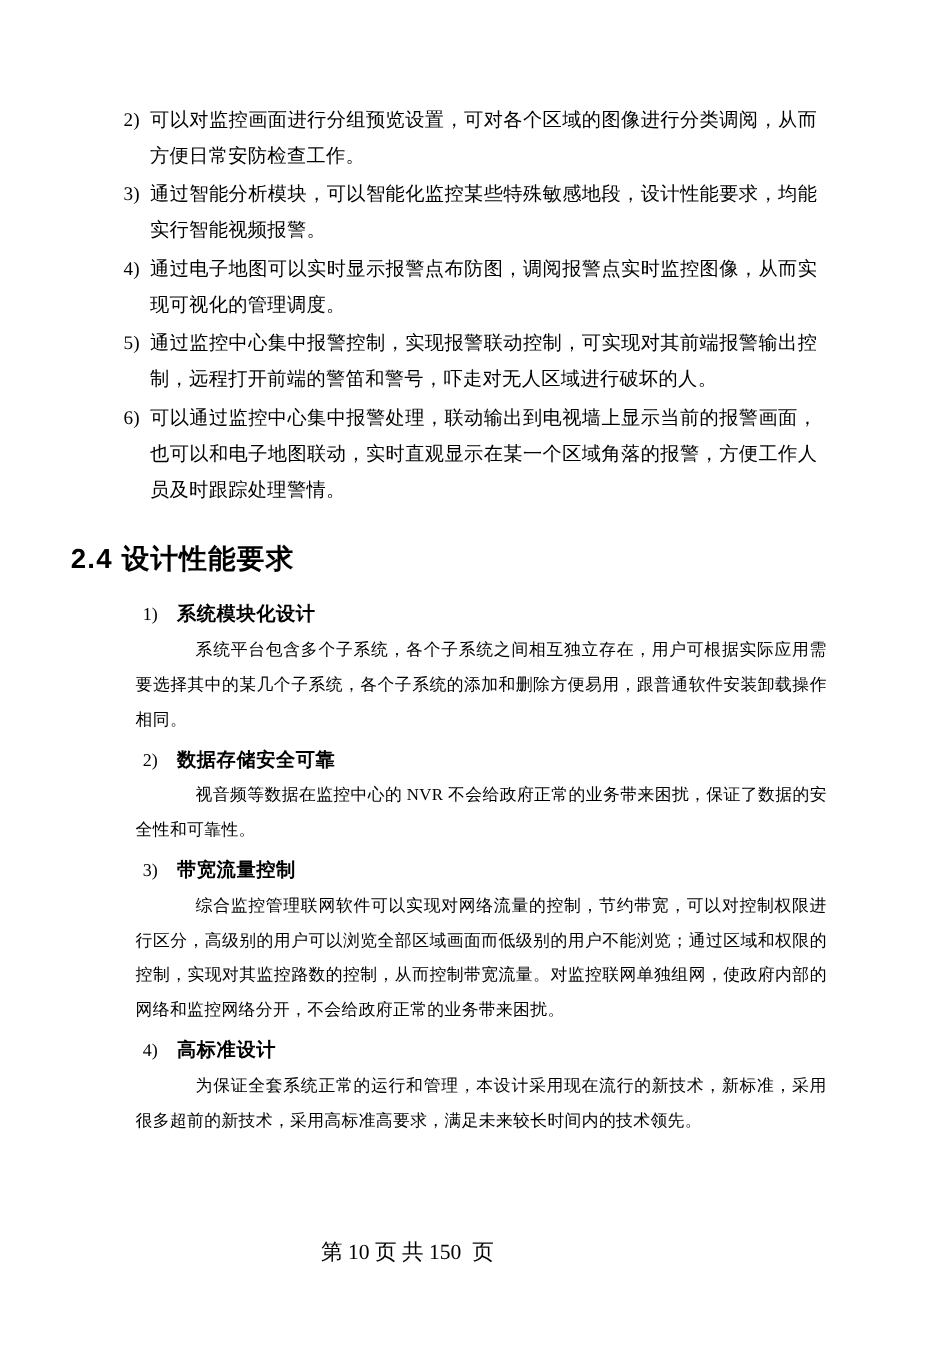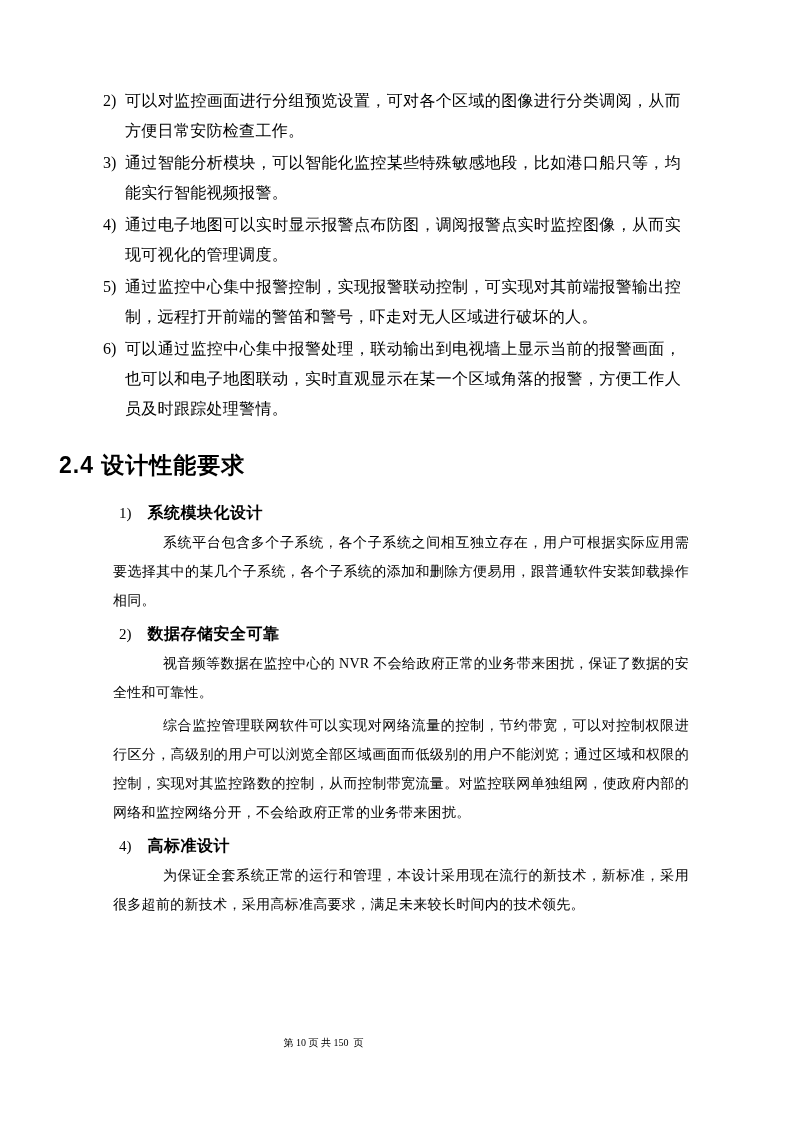--- a/index.html
+++ b/index.html
@@ -69,36 +69,37 @@
     text-indent: 50px;
     letter-spacing: 0.3px;
   }
   
   .footer {
     position: absolute;
     left: 0;
     top: 1034px;
     width: 647px;
     text-align: center;
-    font-size: 10px;
+    font-size: 18px;
     line-height: 18px;
     white-space: pre;
+    padding-left: 16px;
   }
 </style>
 </head>
 <body>
 
 <div class="page">
   <div class="content">
 
     <div class="intro-item">
       <span class="num">2)</span><span>可以对监控画面进行分组预览设置，可对各个区域的图像进行分类调阅，从而方便日常安防检查工作。</span>
     </div>
     <div class="intro-item">
-      <span class="num">3)</span><span>通过智能分析模块，可以智能化监控某些特殊敏感地段，比如港口船只等，均能实行智能视频报警。</span>
+      <span class="num">3)</span><span>通过智能分析模块，可以智能化监控某些特殊敏感地段，设计性能要求，均能实行智能视频报警。</span>
     </div>
     <div class="intro-item">
       <span class="num">4)</span><span>通过电子地图可以实时显示报警点布防图，调阅报警点实时监控图像，从而实现可视化的管理调度。</span>
     </div>
     <div class="intro-item">
       <span class="num">5)</span><span>通过监控中心集中报警控制，实现报警联动控制，可实现对其前端报警输出控制，远程打开前端的警笛和警号，吓走对无人区域进行破坏的人。</span>
     </div>
     <div class="intro-item">
       <span class="num">6)</span><span>可以通过监控中心集中报警处理，联动输出到电视墙上显示当前的报警画面，也可以和电子地图联动，实时直观显示在某一个区域角落的报警，方便工作人员及时跟踪处理警情。</span>
     </div>
@@ -113,20 +114,23 @@
     </div>
 
     <div class="sub-item">
       <div class="sub-head">
         <span class="num">2)</span><span class="sub-title">数据存储安全可靠</span>
       </div>
       <div class="sub-body">视音频等数据在监控中心的 NVR 不会给政府正常的业务带来困扰，保证了数据的安全性和可靠性。</div>
     </div>
 
     <div class="sub-item">
+      <div class="sub-head">
+        <span class="num">3)</span><span class="sub-title">带宽流量控制</span>
+      </div>
       <div class="sub-body">综合监控管理联网软件可以实现对网络流量的控制，节约带宽，可以对控制权限进行区分，高级别的用户可以浏览全部区域画面而低级别的用户不能浏览；通过区域和权限的控制，实现对其监控路数的控制，从而控制带宽流量。对监控联网单独组网，使政府内部的网络和监控网络分开，不会给政府正常的业务带来困扰。</div>
     </div>
 
     <div class="sub-item">
       <div class="sub-head">
         <span class="num">4)</span><span class="sub-title">高标准设计</span>
       </div>
       <div class="sub-body">为保证全套系统正常的运行和管理，本设计采用现在流行的新技术，新标准，采用很多超前的新技术，采用高标准高要求，满足未来较长时间内的技术领先。</div>
     </div>
 

